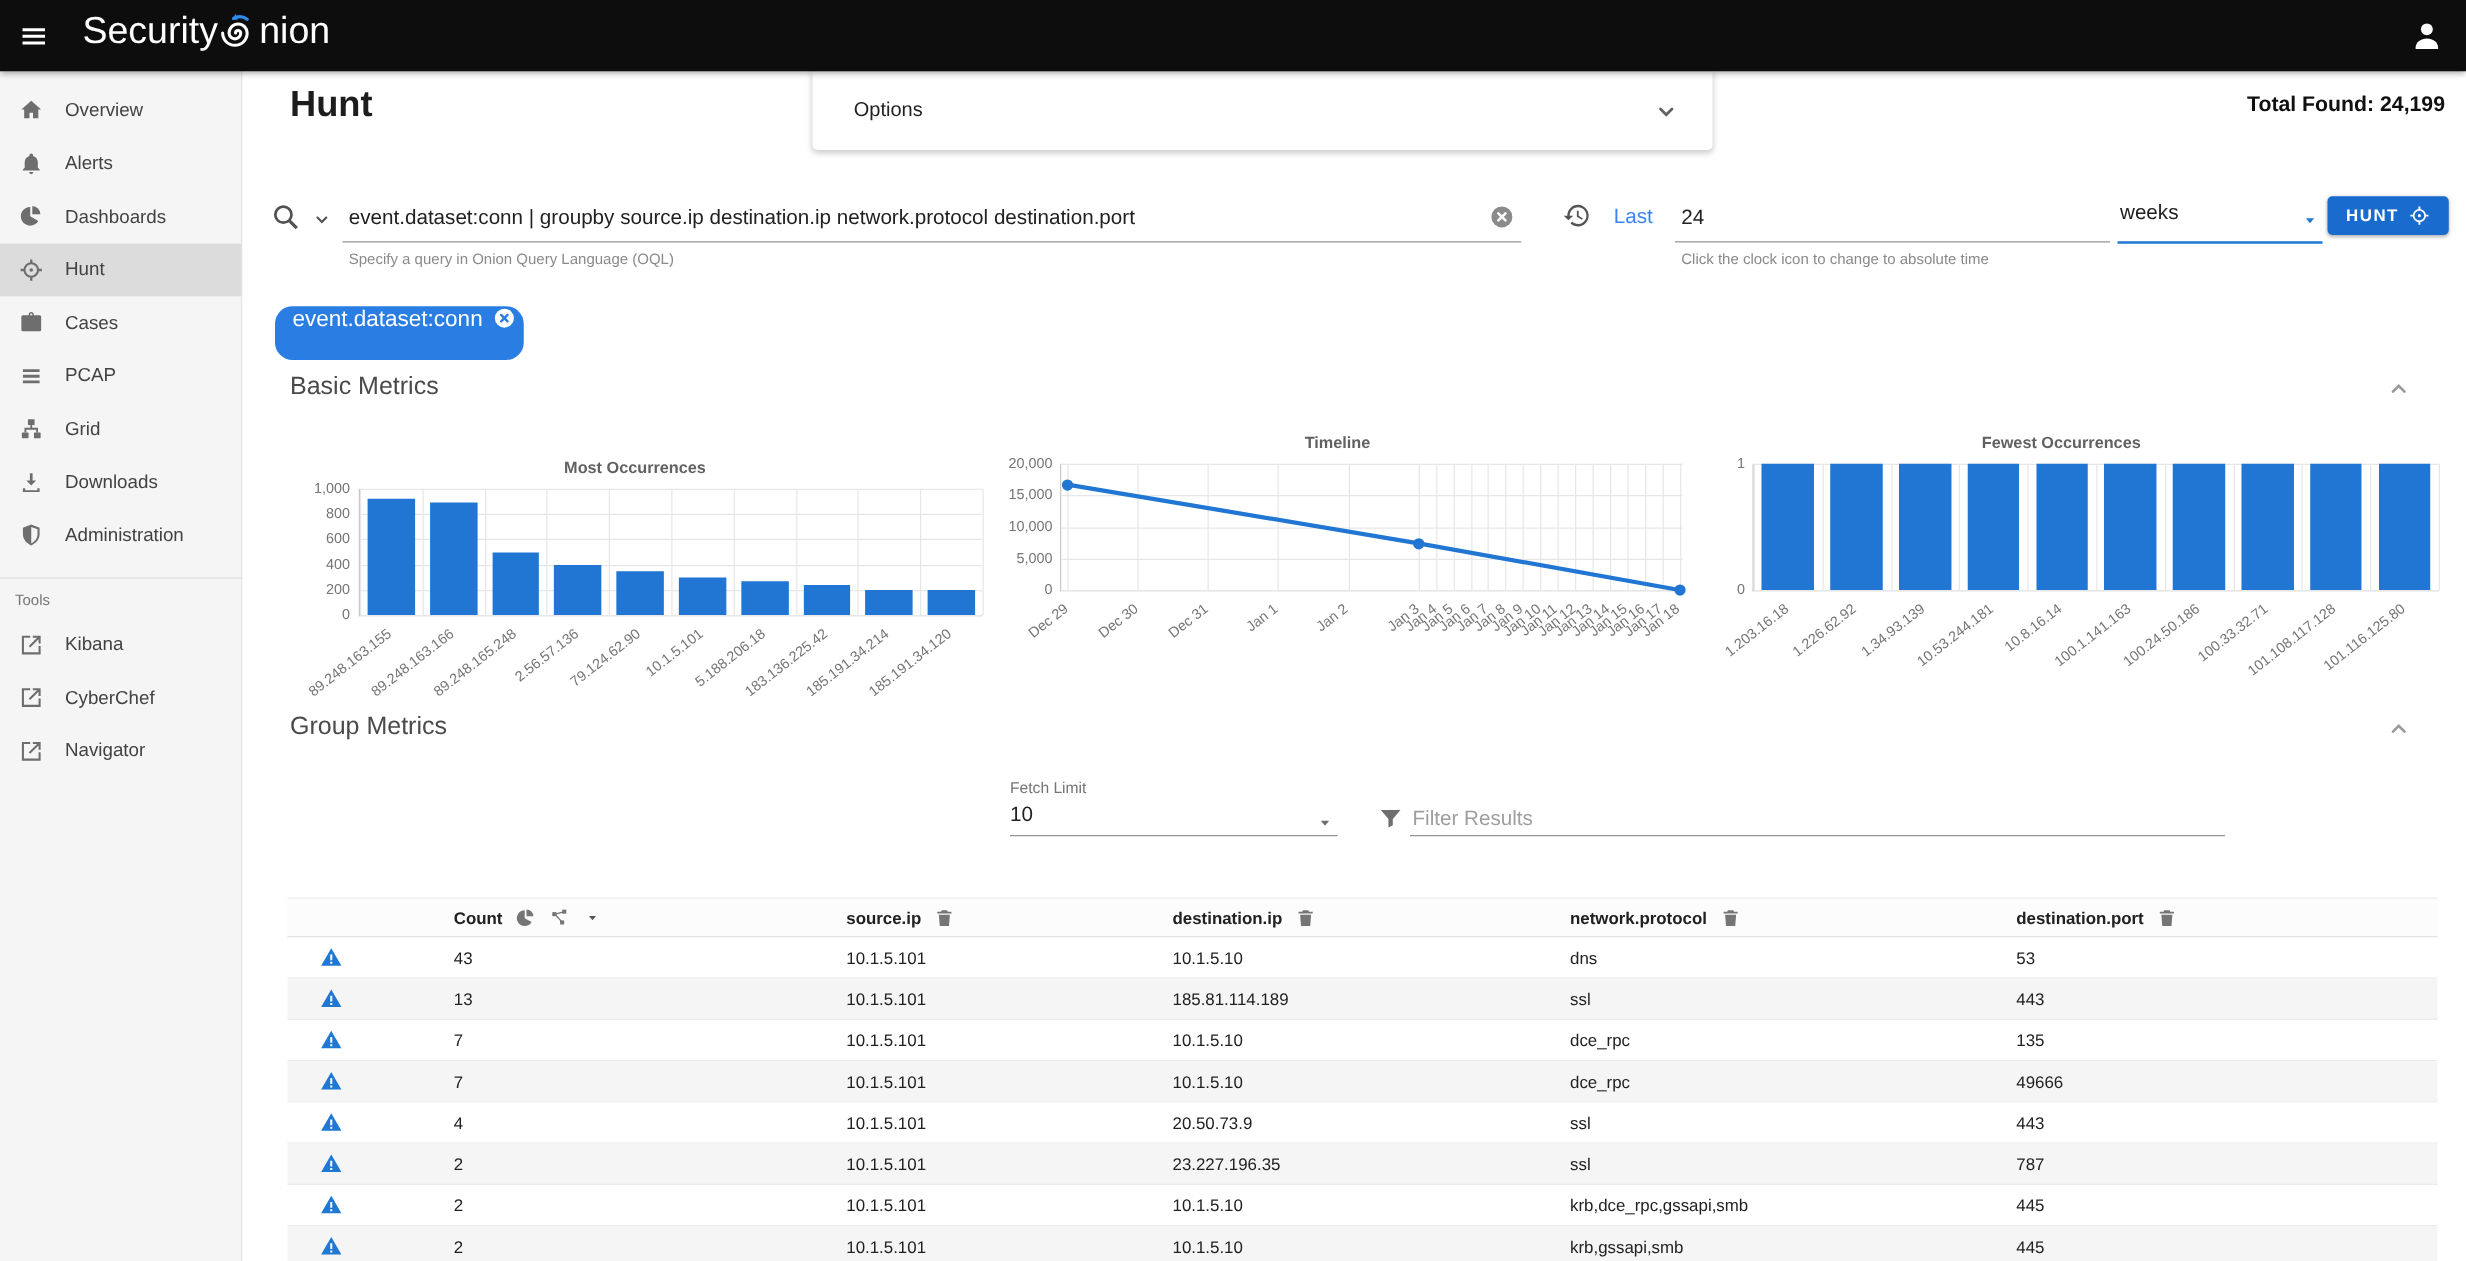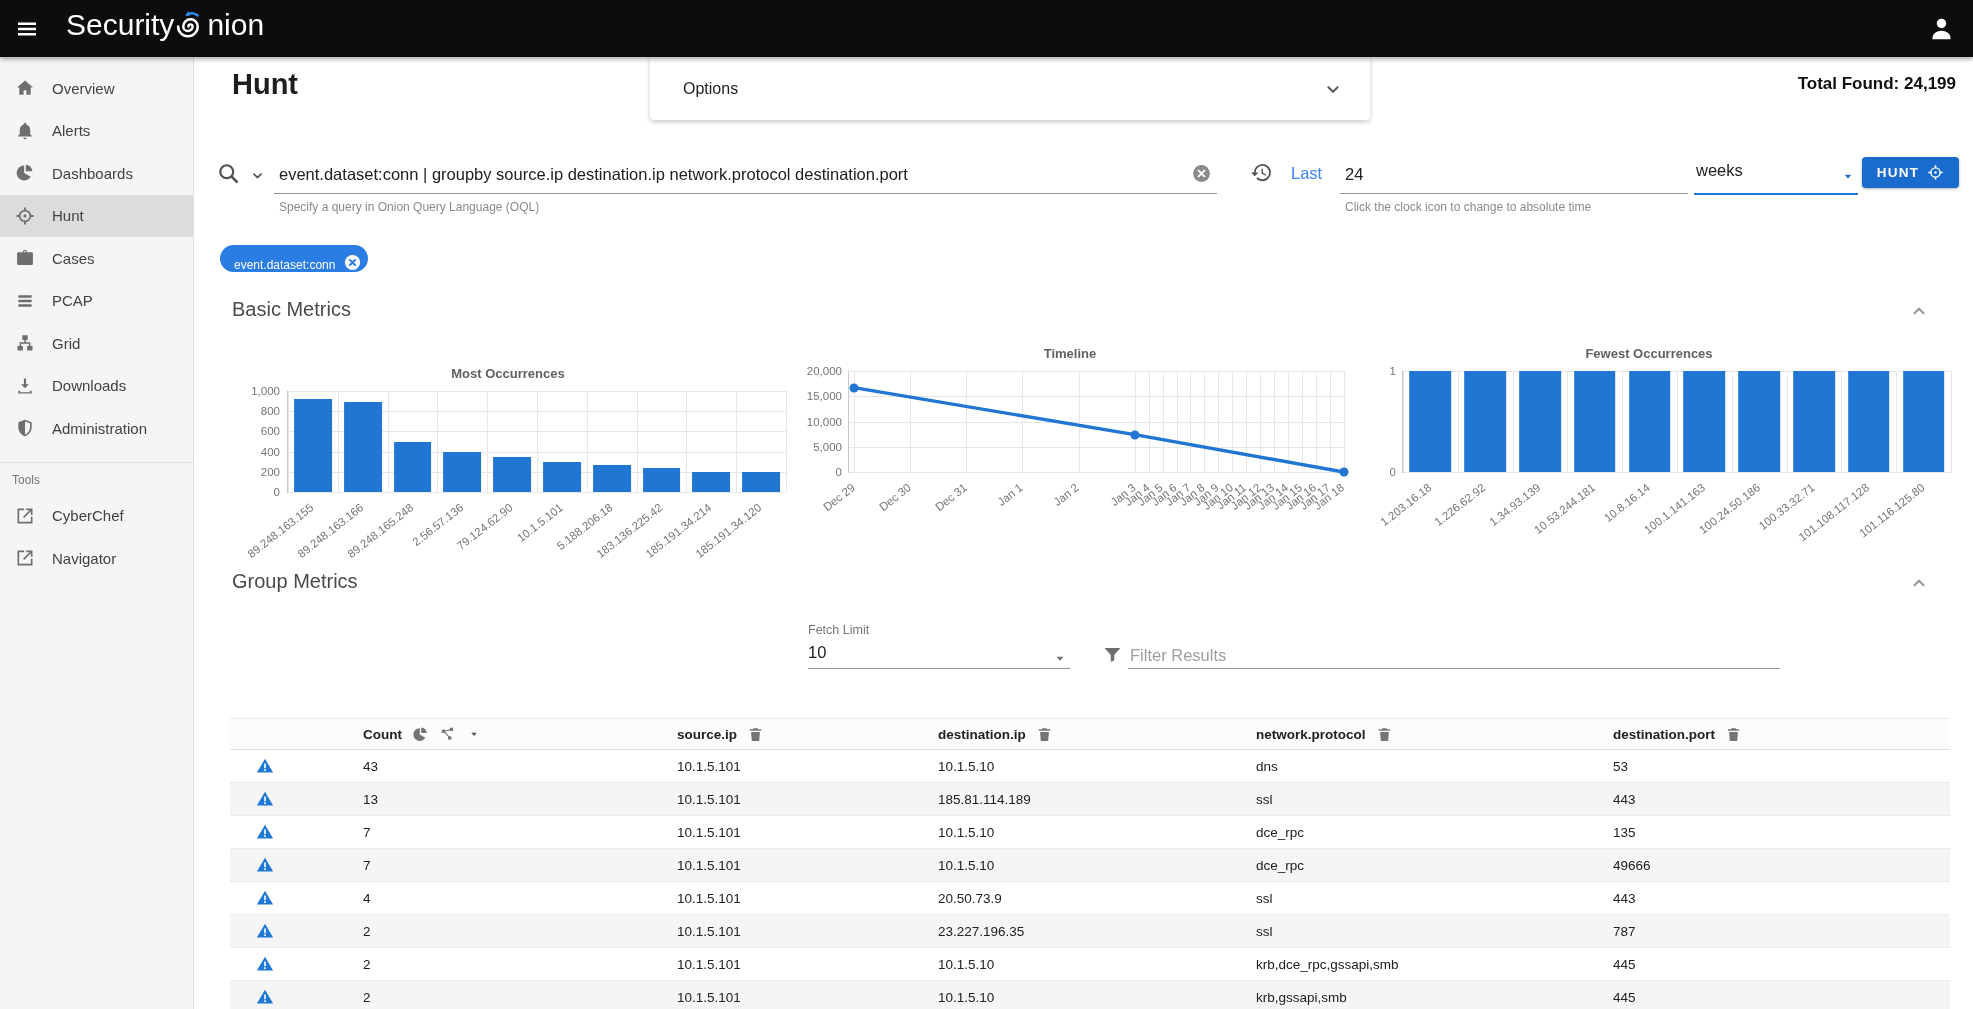--- a/index.html
+++ b/index.html
@@ -59,21 +59,21 @@
   .units-caret{position:absolute;right:2px;top:7px;width:16px;height:16px;color:#1f78d4;}
   .underline.u{left:1500px;top:136px;width:164px;height:2px;background:#1f78d4;}
   .hunt-btn{position:absolute;left:1668px;top:100px;width:97px;height:31px;background:#1a6bce;border:none;
             border-radius:4px;color:#fff;font-size:13.5px;font-weight:700;letter-spacing:1.2px;
             display:flex;align-items:center;justify-content:center;gap:8px;cursor:pointer;
             font-family:inherit;box-shadow:0 1px 3px rgba(0,0,0,.3);}
   .hunt-btn .ico{width:17px;height:17px;color:#fff;}
 
   
   .chip{position:absolute;left:26px;top:188px;height:27px;background:#2a7de2;border-radius:14px;color:#fff;
-        font-size:12px;display:flex;align-items:flex-end;padding:0 6px 0 14px;gap:8px;cursor:pointer;}
+        font-size:18px;display:flex;align-items:flex-start;padding:0 6px 16px 14px;gap:8px;cursor:pointer;}
   .chip-close{width:19px;height:19px;}
 
   
   .section-title{position:absolute;left:38px;margin:0;font-size:20px;font-weight:500;color:#4a4a4a;}
   #basic-title{top:241px;}
   #group-title{top:513px;}
   .collapse-btn{position:absolute;left:1714px;width:22px;height:22px;color:#9a9a9a;cursor:pointer;}
   #basic-collapse{top:243px;}
   #group-collapse{top:515px;}
 
@@ -228,20 +228,29 @@
             <svg viewBox="0 0 24 24" fill="currentColor" xmlns="http://www.w3.org/2000/svg">
               <path d="M12 2 4 5v6.3c0 4.8 3.2 8.4 8 10.7 4.8-2.3 8-5.9 8-10.7V5zM12 4.2l6 2.2v4.9c0 3.9-2.5 6.9-6 8.9z"></path>
             </svg>
           </span>
           <span class="nav-label">Administration</span>
    </div>
       </nav>
     <div class="nav-divider"></div>
     <div class="tools-label">Tools</div>
     <nav id="nav-tools">
+        <div class="nav-item">
+     <span class="ico ">
+            <svg viewBox="0 0 24 24" fill="currentColor" xmlns="http://www.w3.org/2000/svg">
+              <path d="M5 5h6V3H3v18h18v-8h-2v6H5z"></path>
+              <path d="M13.5 3H21v7.5h-2V6.4l-8 8L9.6 13l8-8h-4.1z"></path>
+            </svg>
+          </span>
+          <span class="nav-label">Kibana</span>
+   </div>
         <div class="nav-item">
      <span class="ico ">
             <svg viewBox="0 0 24 24" fill="currentColor" xmlns="http://www.w3.org/2000/svg">
               <path d="M5 5h6V3H3v18h18v-8h-2v6H5z"></path>
               <path d="M13.5 3H21v7.5h-2V6.4l-8 8L9.6 13l8-8h-4.1z"></path>
             </svg>
           </span>
           <span class="nav-label">CyberChef</span>
    </div>
         <div class="nav-item">

